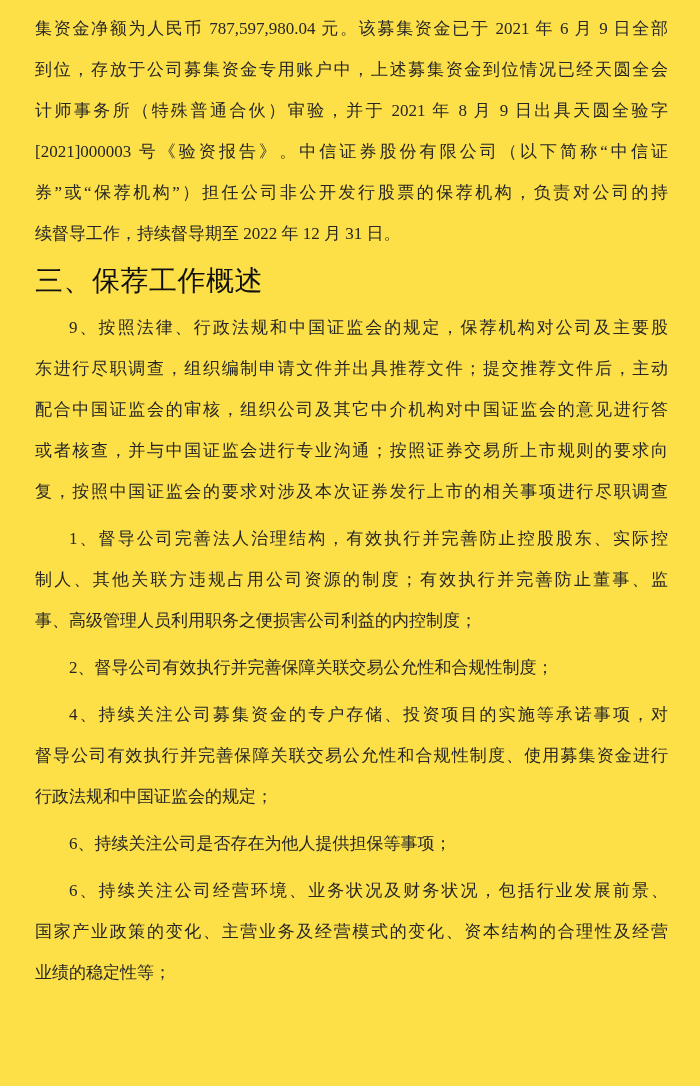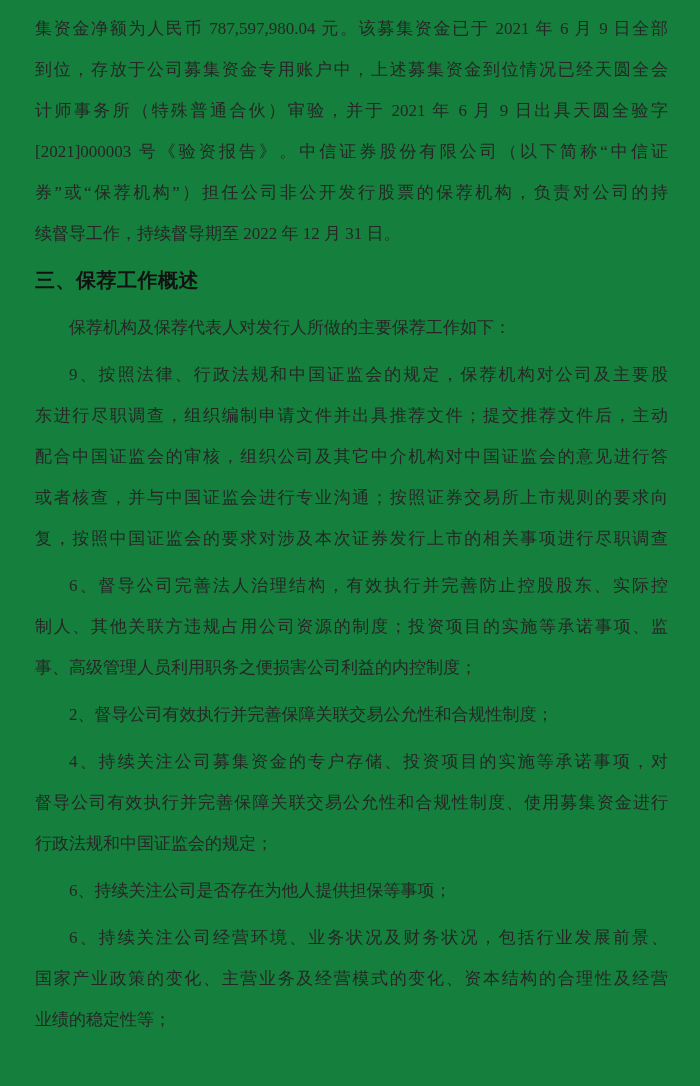--- a/index.html
+++ b/index.html
@@ -10,21 +10,21 @@
     width: 700px;
     height: 1086px;
     background: #ffffff;
     overflow: hidden;
     font-family: "Liberation Serif", "DejaVu Serif", serif;
   }
   .page {
     box-sizing: border-box;
     width: 700px;
     height: 1086px;
-    background: #15803d;
+    background: #fde047;
     padding: 8px 32px 0 35px;
   }
   .para { margin-top: 6px; }
   .para:first-child { margin-top: 0; }
   .line {
     font-size: 17px;
     line-height: 41px;
     height: 41px;
     color: #262626;
     white-space: normal;
@@ -33,55 +33,52 @@
   
   .line.fill {
     text-align: justify;
     text-align-last: justify;
     text-justify: inter-character;
     text-justify: distribute;
   }
   .line.indent { text-indent: 34px; }
   .heading {
     margin-top: 6px;
-    font-size: 20px;
-    font-weight: 700;
+    font-size: 28px;
+    font-weight: 400;
     line-height: 41px;
     height: 41px;
     color: #111111;
     letter-spacing: 0.5px;
   }
 </style>
 </head>
 <body>
 
 <div class="page">
   <div id="doc">
       <div class="para">
         <div class="line fill">集资金净额为人民币 787,597,980.04 元。该募集资金已于 2021 年 6 月 9 日全部</div>
         <div class="line fill">到位，存放于公司募集资金专用账户中，上述募集资金到位情况已经天圆全会</div>
-        <div class="line fill">计师事务所（特殊普通合伙）审验，并于 2021 年 6 月 9 日出具天圆全验字</div>
+        <div class="line fill">计师事务所（特殊普通合伙）审验，并于 2021 年 8 月 9 日出具天圆全验字</div>
         <div class="line fill">[2021]000003 号《验资报告》。中信证券股份有限公司（以下简称“中信证</div>
         <div class="line fill">券”或“保荐机构”）担任公司非公开发行股票的保荐机构，负责对公司的持</div>
         <div class="line">续督导工作，持续督导期至 2022 年 12 月 31 日。</div>
       </div>
       <div class="heading">三、保荐工作概述</div>
-      <div class="para">
-        <div class="line indent">保荐机构及保荐代表人对发行人所做的主要保荐工作如下：</div>
-      </div>
       <div class="para">
         <div class="line fill indent">9、按照法律、行政法规和中国证监会的规定，保荐机构对公司及主要股</div>
         <div class="line fill">东进行尽职调查，组织编制申请文件并出具推荐文件；提交推荐文件后，主动</div>
         <div class="line fill">配合中国证监会的审核，组织公司及其它中介机构对中国证监会的意见进行答</div>
         <div class="line fill">或者核查，并与中国证监会进行专业沟通；按照证券交易所上市规则的要求向</div>
         <div class="line fill">复，按照中国证监会的要求对涉及本次证券发行上市的相关事项进行尽职调查</div>
       </div>
       <div class="para">
-        <div class="line fill indent">6、督导公司完善法人治理结构，有效执行并完善防止控股股东、实际控</div>
-        <div class="line fill">制人、其他关联方违规占用公司资源的制度；投资项目的实施等承诺事项、监</div>
+        <div class="line fill indent">1、督导公司完善法人治理结构，有效执行并完善防止控股股东、实际控</div>
+        <div class="line fill">制人、其他关联方违规占用公司资源的制度；有效执行并完善防止董事、监</div>
         <div class="line">事、高级管理人员利用职务之便损害公司利益的内控制度；</div>
       </div>
       <div class="para">
         <div class="line indent">2、督导公司有效执行并完善保障关联交易公允性和合规性制度；</div>
       </div>
       <div class="para">
         <div class="line fill indent">4、持续关注公司募集资金的专户存储、投资项目的实施等承诺事项，对</div>
         <div class="line fill">督导公司有效执行并完善保障关联交易公允性和合规性制度、使用募集资金进行</div>
         <div class="line">行政法规和中国证监会的规定；</div>
       </div>

